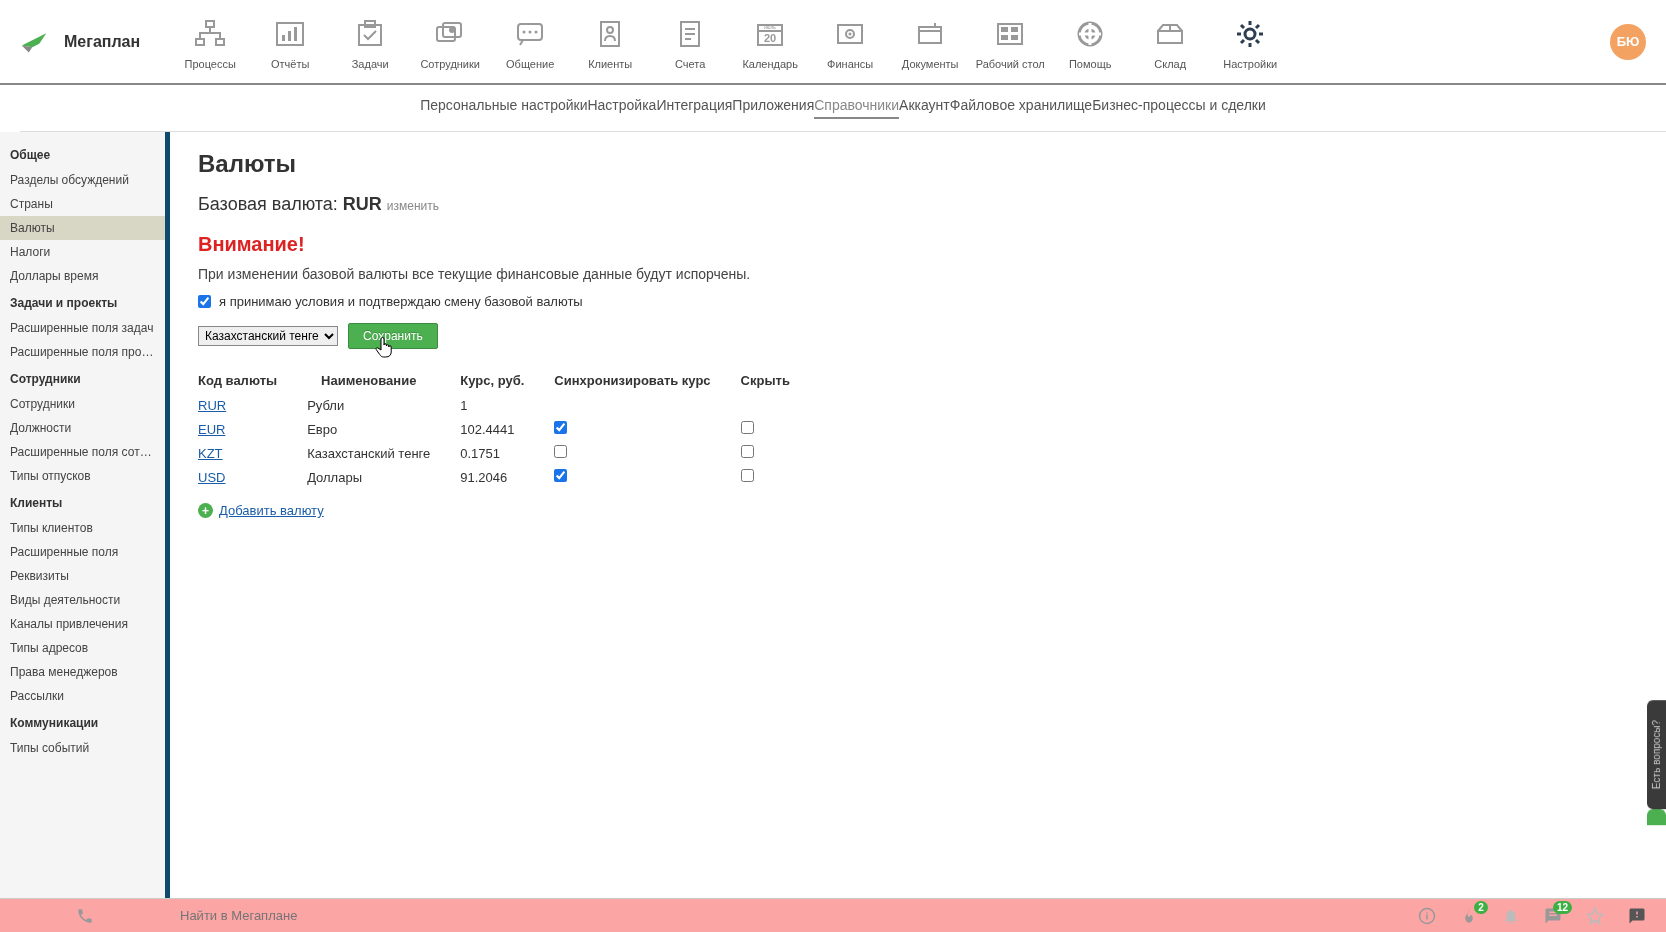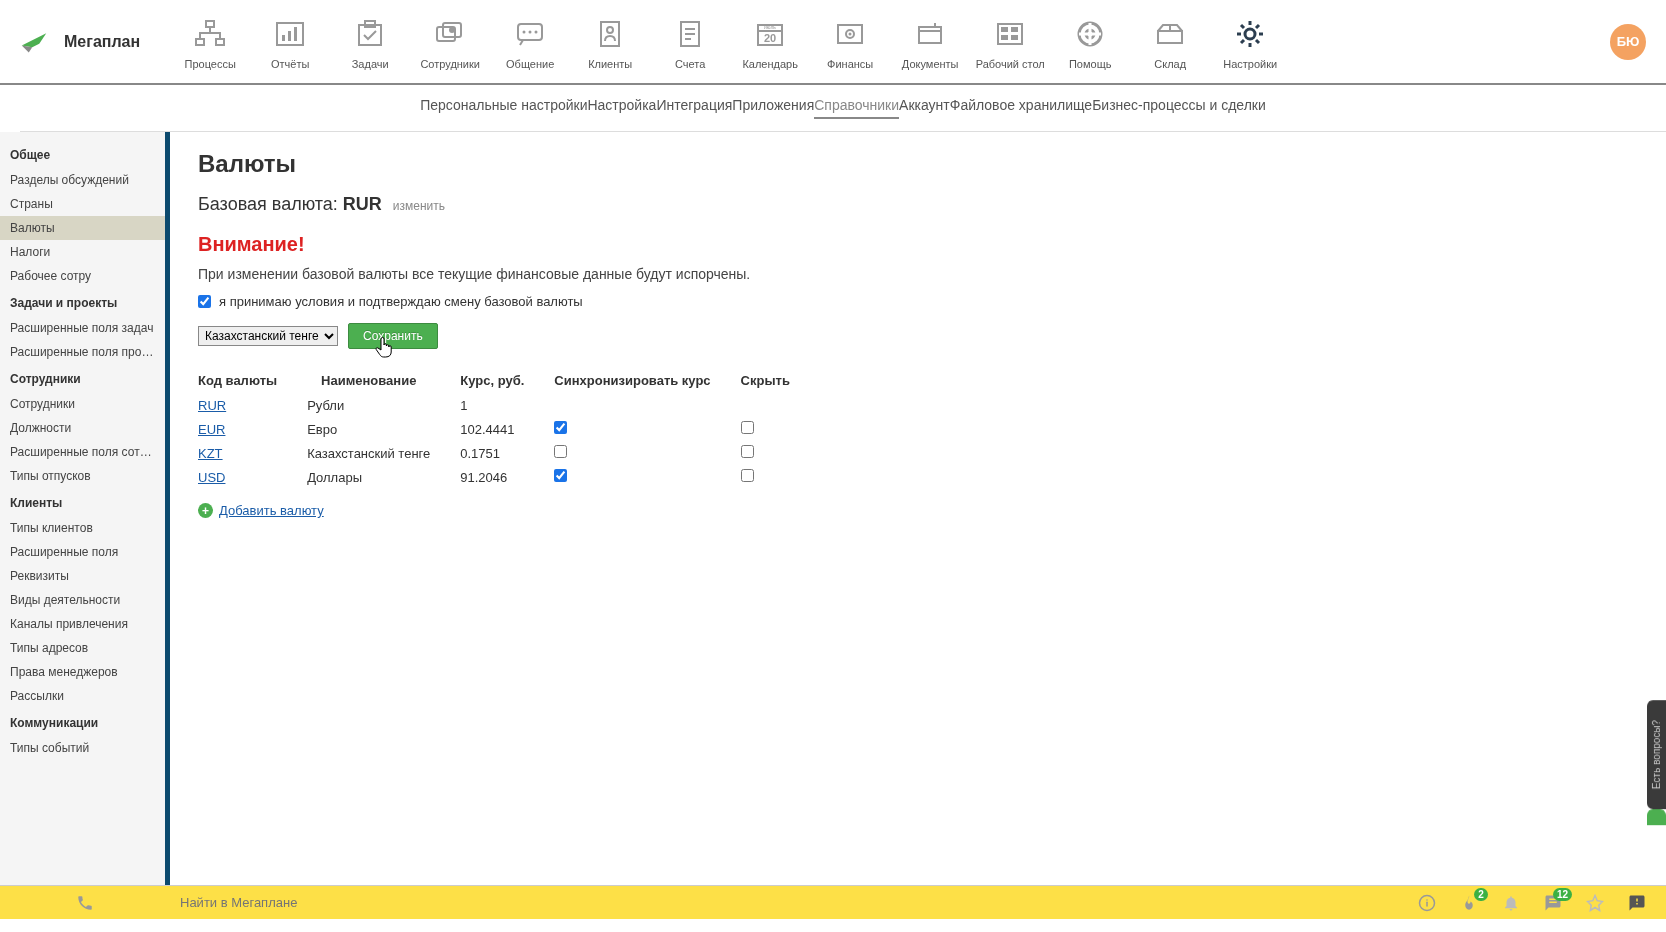--- a/index.html
+++ b/index.html
@@ -19,38 +19,38 @@
 .subnav-item.active { color: #888; border-bottom: 2px solid #888; }
 .main { display: flex; height: calc(100vh - 85px - 44px - 34px); }
 .sidebar { width: 170px; background: #f5f5f5; border-right: 5px solid #0c4a6e; overflow-y: auto; padding: 8px 0; }
 .sidebar-group { font-weight: bold; padding: 8px 10px 6px; color: #333; font-size: 12px; }
 .sidebar-item { padding: 5px 10px; font-size: 12px; color: #444; cursor: pointer; white-space: nowrap; overflow: hidden; text-overflow: ellipsis; }
 .sidebar-item.active { background: #d8d6c5; }
 .content { flex: 1; padding: 18px 28px; overflow-y: auto; position: relative; }
 h1 { font-size: 24px; font-weight: bold; margin-bottom: 16px; }
 .base-currency { font-size: 18px; margin-bottom: 18px; }
 .base-currency strong { font-weight: bold; }
-.base-currency .change-link { font-size: 12px; color: #888; margin-left: 6px; cursor: pointer; }
+.base-currency .change-link { font-size: 12px; color: #888; cursor: pointer; }
 h2.warning { color: #d22; font-size: 20px; margin-bottom: 10px; }
 .warn-text { font-size: 14px; color: #444; margin-bottom: 12px; }
 .accept-row { display: flex; align-items: center; gap: 8px; margin-bottom: 14px; font-size: 13px; }
 .accept-row input { accent-color: #1a73e8; }
 .action-row { display: flex; align-items: center; gap: 10px; margin-bottom: 20px; }
 .action-row select { font-size: 12px; padding: 1px 2px; border: 1px solid #888; }
 .save-btn { background: #4CAF50; color: white; border: 1px solid #3d8b40; padding: 5px 14px; font-size: 12px; cursor: pointer; border-radius: 2px; text-shadow: 0 -1px 0 rgba(0,0,0,.2); }
 .cursor-hand { position: absolute; left: 362px; top: 184px; pointer-events: none; }
 table.curr { border-collapse: collapse; font-size: 13px; }
 table.curr th { text-align: center; font-weight: bold; padding: 4px 30px 6px 0; color: #333; }
 table.curr td { padding: 4px 30px 4px 0; vertical-align: middle; }
 table.curr td a { color: #1a5ca8; text-decoration: underline; }
 table.curr td input[type=checkbox] { accent-color: #1a73e8; }
 .add-row { display: flex; align-items: center; gap: 6px; margin-top: 14px; }
 .add-plus { width: 15px; height: 15px; border-radius: 50%; background: #4CAF50; color: white; display: inline-flex; align-items: center; justify-content: center; font-size: 12px; font-weight: bold; line-height: 1; }
 .add-link { color: #1a5ca8; text-decoration: underline; cursor: pointer; font-size: 13px; }
-.footer { position: fixed; bottom: 13px; left: 0; right: 0; height: 34px; background: #fde047; border-top: 1px solid #ccc; display: flex; align-items: center; }
+.footer { position: fixed; bottom: 0; left: 0; right: 0; height: 34px; background: #fca5a5; border-top: 1px solid #ccc; display: flex; align-items: center; }
 .footer .phone { width: 170px; display: flex; justify-content: center; color: #888; }
 .footer .search { flex: 1; padding: 0 10px; }
 .footer .search input { width: 100%; border: none; background: transparent; font-size: 13px; outline: none; color: #555; }
 .footer .icons { display: flex; align-items: center; gap: 24px; padding: 0 20px; color: #999; }
 .footer .fic { position: relative; display: flex; align-items: center; cursor: pointer; }
 .badge { position: absolute; top: -6px; right: -10px; background: #3cb043; color: white; font-size: 10px; padding: 1px 4px; border-radius: 8px; font-weight: bold; min-width: 14px; text-align: center; }
 .side-tab { position: fixed; right: 0; top: 700px; background: #3a3a3a; color: #ccc; font-size: 10px; padding: 20px 4px; writing-mode: vertical-rl; transform: rotate(180deg); cursor: pointer; border-radius: 0 6px 6px 0; }
 .side-tab::after { content: ''; position: absolute; top: -16px; left: 0; right: 0; height: 16px; background: #4CAF50; border-radius: 0 0 6px 6px; }
 </style>
 </head>
@@ -237,21 +237,21 @@
     <div class="subnav-item">Бизнес-процессы и сделки</div>
   </div>
 
 <div class="main">
   <div class="sidebar" id="sidebar">
       <div class="sidebar-group">Общее</div>
       <div class="sidebar-item">Разделы обсуждений</div>
       <div class="sidebar-item">Страны</div>
       <div class="sidebar-item active">Валюты</div>
       <div class="sidebar-item">Налоги</div>
-      <div class="sidebar-item">Рабочее сотру</div>
+      <div class="sidebar-item">Доллары время</div>
       <div class="sidebar-group">Задачи и проекты</div>
       <div class="sidebar-item">Расширенные поля задач</div>
       <div class="sidebar-item">Расширенные поля проек...</div>
       <div class="sidebar-group">Сотрудники</div>
       <div class="sidebar-item">Сотрудники</div>
       <div class="sidebar-item">Должности</div>
       <div class="sidebar-item">Расширенные поля сотру...</div>
       <div class="sidebar-item">Типы отпусков</div>
       <div class="sidebar-group">Клиенты</div>
       <div class="sidebar-item">Типы клиентов</div>

